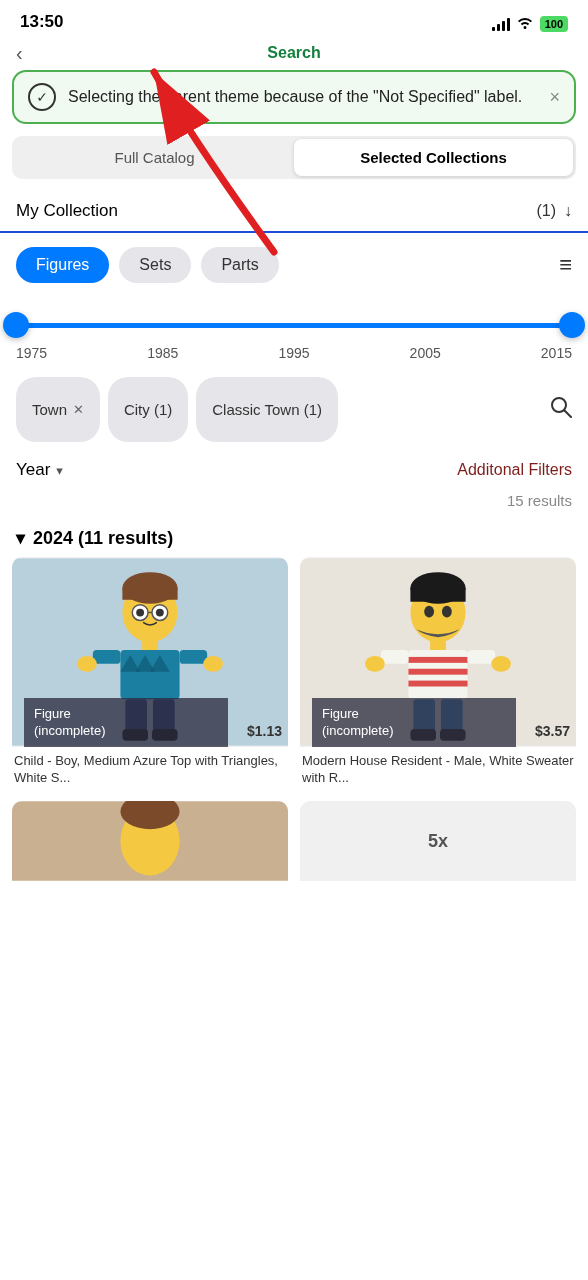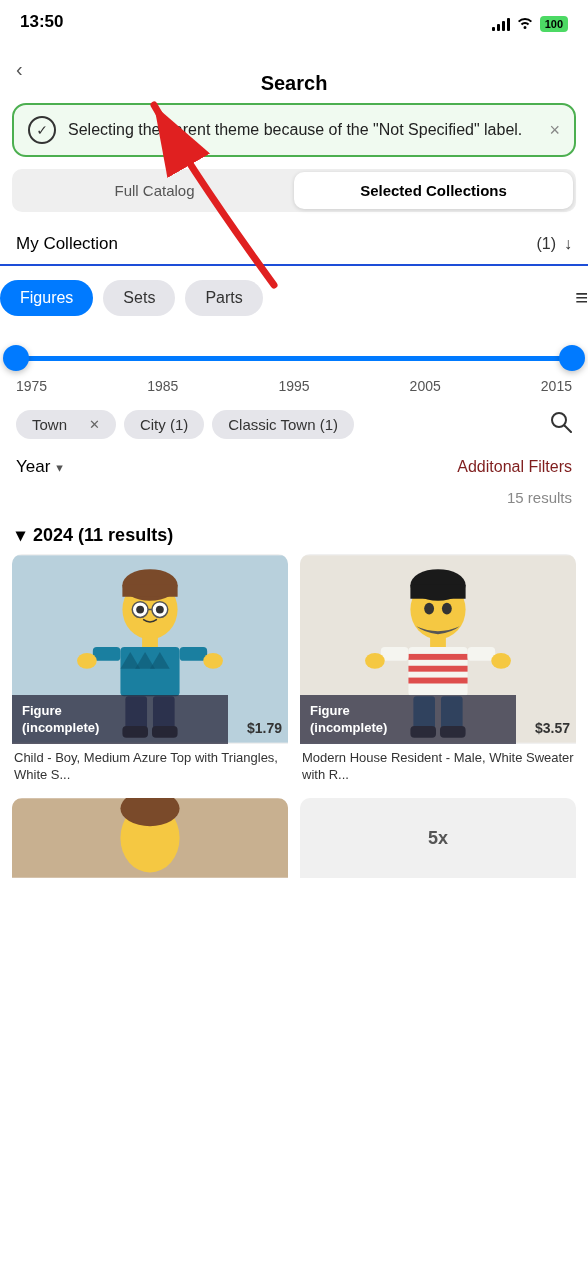--- a/index.html
+++ b/index.html
@@ -59,24 +59,23 @@
       padding: 4px 16px 8px;
       position: relative;
     }
     .back-btn {
       position: absolute;
       left: 16px;
       color: #555;
       font-size: 20px;
     }
     .header-title {
-      font-size: 20px;
+      font-size: 16px;
       font-weight: 600;
-      color: #000000;
-      margin-top: 28px;
+      color: #15803d;
     }
 
     
     .notification-banner {
       margin: 0 12px 12px;
       background: #f0faf0;
       border: 2px solid #4caf50;
       border-radius: 14px;
       padding: 14px 44px 14px 54px;
       position: relative;
@@ -128,21 +127,20 @@
       font-weight: 500;
       cursor: pointer;
       background: transparent;
       color: #555;
     }
     .tab-btn.active {
       background: #fff;
       color: #000;
       font-weight: 600;
       box-shadow: 0 1px 4px rgba(0,0,0,0.15);
-      border-radius: 10px;
     }
 
     
     .collection-row {
       display: flex;
       align-items: center;
       justify-content: space-between;
       padding: 10px 16px;
       border-bottom: 2px solid #1d4ed8;
     }
@@ -156,21 +154,21 @@
       gap: 8px;
       color: #333;
       font-size: 16px;
     }
 
     
     .filter-chips {
       display: flex;
       align-items: center;
       gap: 10px;
-      padding: 14px 0;
+      padding: 14px 16px;
       flex-wrap: nowrap;
     }
     .chip {
       padding: 9px 20px;
       border-radius: 22px;
       font-size: 16px;
       font-weight: 500;
       cursor: pointer;
       border: none;
     }
@@ -231,22 +229,22 @@
     .tag-row {
       display: flex;
       align-items: center;
       gap: 8px;
       padding: 10px 16px;
       flex-wrap: nowrap;
     }
     .tag {
       display: flex;
       align-items: center;
-      gap: 22px;
-      padding: 6px 16px;
+      gap: 6px;
+      padding: 24px 16px;
       border-radius: 20px;
       background: #e5e5ea;
       font-size: 15px;
       color: #333;
       font-weight: 500;
       white-space: nowrap;
     }
     .tag-x {
       font-size: 13px;
       color: #666;
@@ -317,26 +315,26 @@
     .product-image-container {
       position: relative;
       width: 100%;
       height: 190px;
       background: #f0f0f0;
       overflow: hidden;
     }
     .figure-badge {
       position: absolute;
       bottom: 0;
-      left: 0;
+      left: 12px;
       right: 60px;
       background: rgba(40,40,60,0.75);
       color: #fff;
       font-size: 13px;
-      font-weight: 700;
+      font-weight: 400;
       padding: 8px 10px;
       line-height: 1.3;
     }
     .price-badge {
       position: absolute;
       bottom: 8px;
       right: 6px;
       font-size: 14px;
       font-weight: 600;
       color: #333;
@@ -523,21 +521,21 @@
         <ellipse cx="76" cy="107" rx="10" ry="8" fill="#f5c842"></ellipse>
         <ellipse cx="204" cy="107" rx="10" ry="8" fill="#f5c842"></ellipse>
 
         <rect x="115" y="143" width="22" height="35" rx="3" fill="#3a5080"></rect>
         <rect x="143" y="143" width="22" height="35" rx="3" fill="#3a5080"></rect>
 
         <rect x="112" y="173" width="26" height="12" rx="4" fill="#222"></rect>
         <rect x="142" y="173" width="26" height="12" rx="4" fill="#222"></rect>
       </svg>
       <div class="figure-badge">Figure<br>(incomplete)</div>
-      <span class="price-badge">$1.79</span>
+      <span class="price-badge">$1.13</span>
     </div>
     <div class="product-name">Child - Boy, Medium Azure Top with Triangles, White S...</div>
   </div>
 
   <div class="product-card">
     <div class="product-image-container">
       
       <svg width="100%" height="100%" viewBox="0 0 280 190" xmlns="http://www.w3.org/2000/svg">
         <rect width="280" height="190" fill="#e8e4dc"></rect>
 

